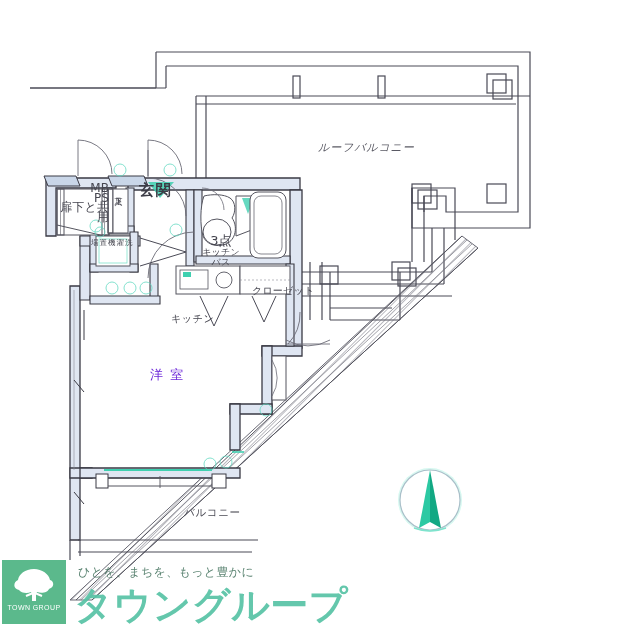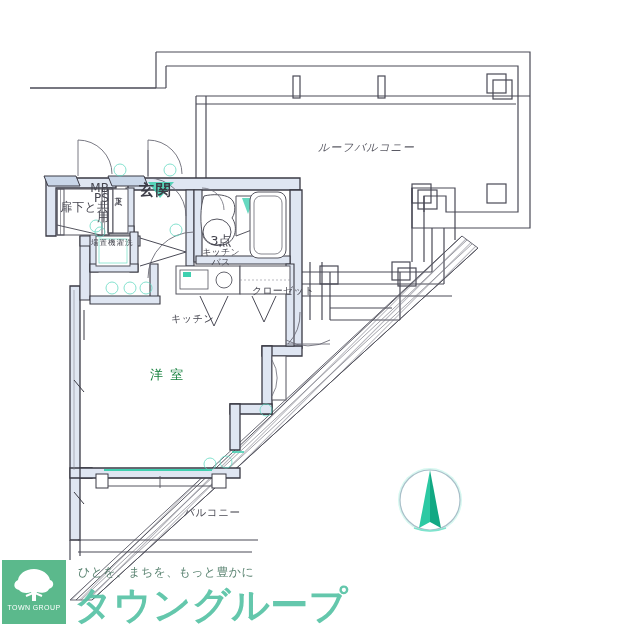--- a/index.html
+++ b/index.html
@@ -108,21 +108,21 @@
     width: 52px;
     text-align: right;
     font-size: 12px;
     line-height: 9.5px;
     color: #45454f;
     letter-spacing: 0.01em;
   }
   .lbl-yoshitsu {
     left: 150px; top: 366px;
     font-size: 13px;
-    color: #15803d;
+    color: #6d28d9;
     letter-spacing: 0.55em;
     font-weight: 500;
   }
   .lbl-balcony {
     left: 184px; top: 506px;
     font-size: 10.5px;
     color: #4a4a54;
     letter-spacing: 0.06em;
   }
 

